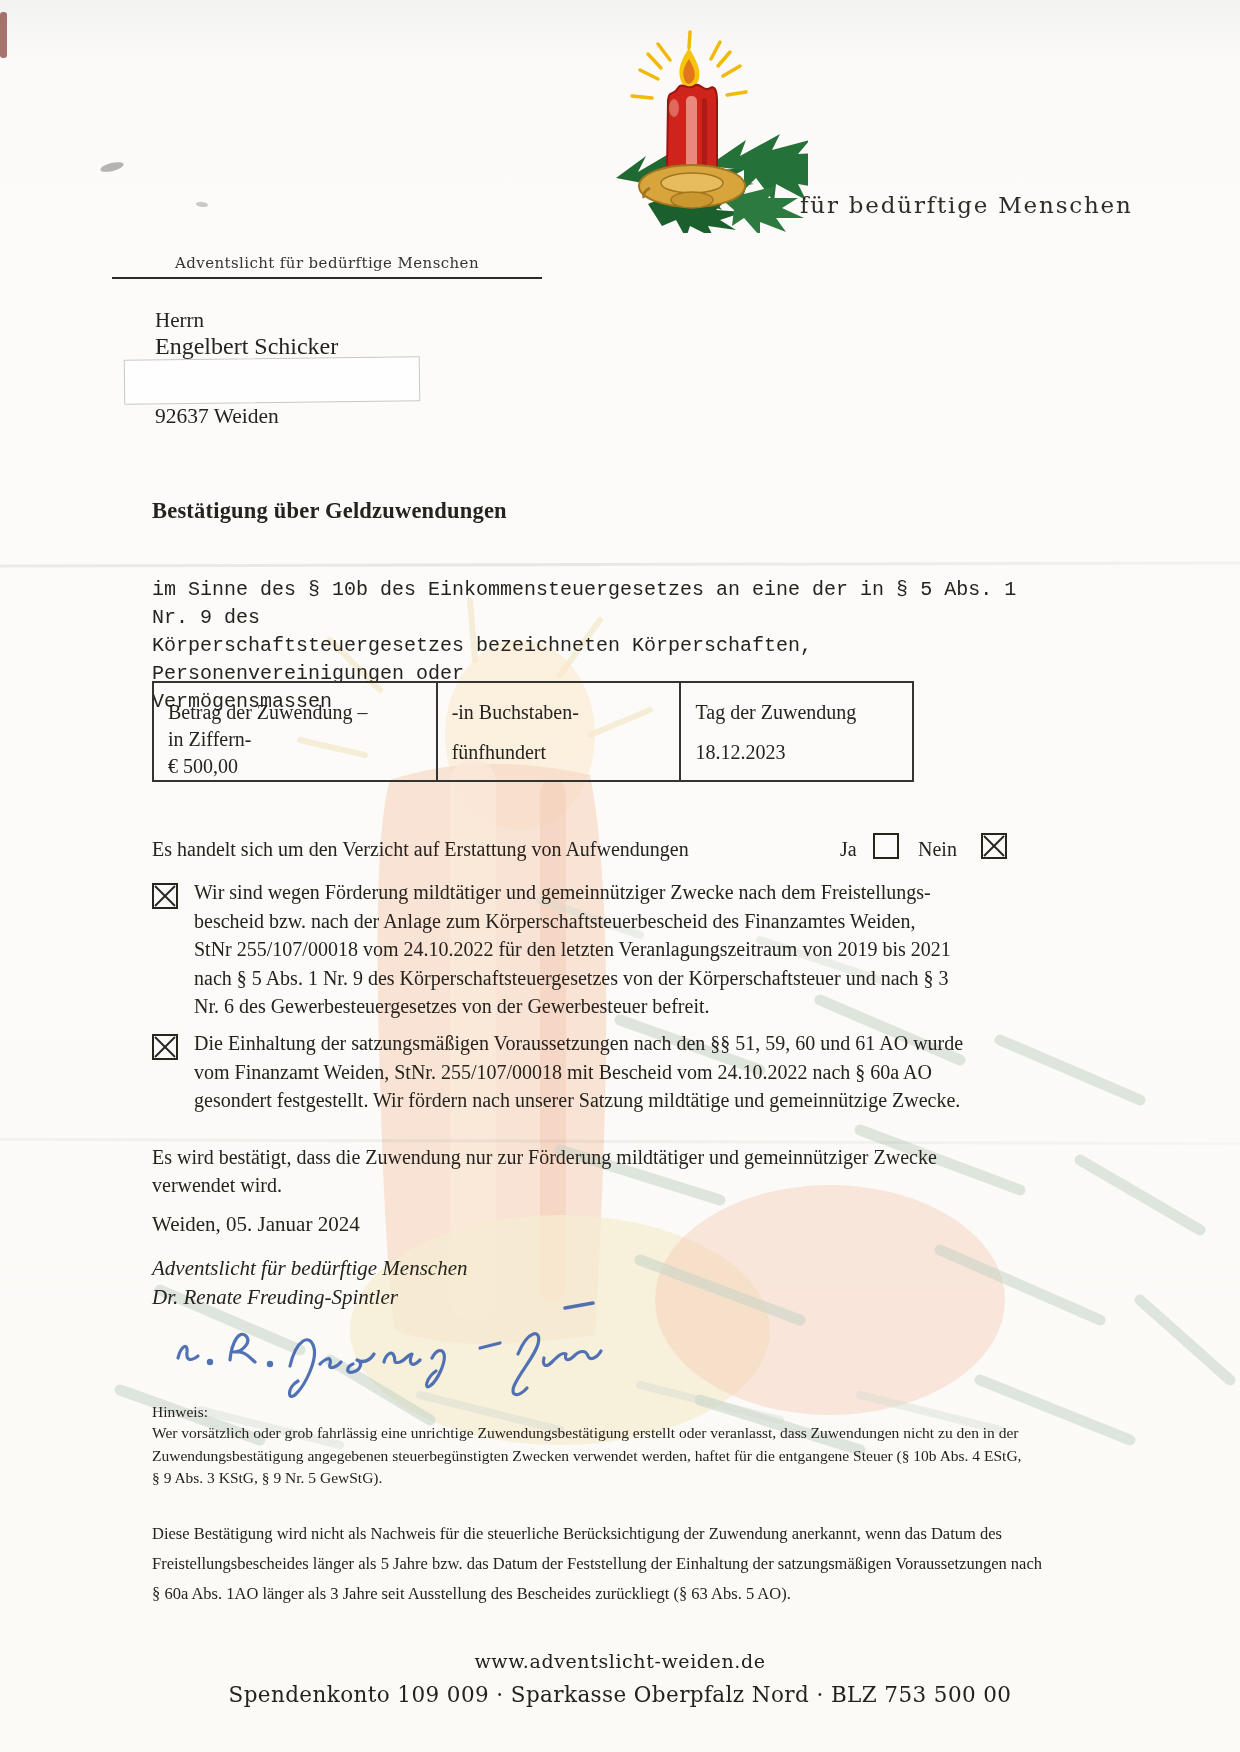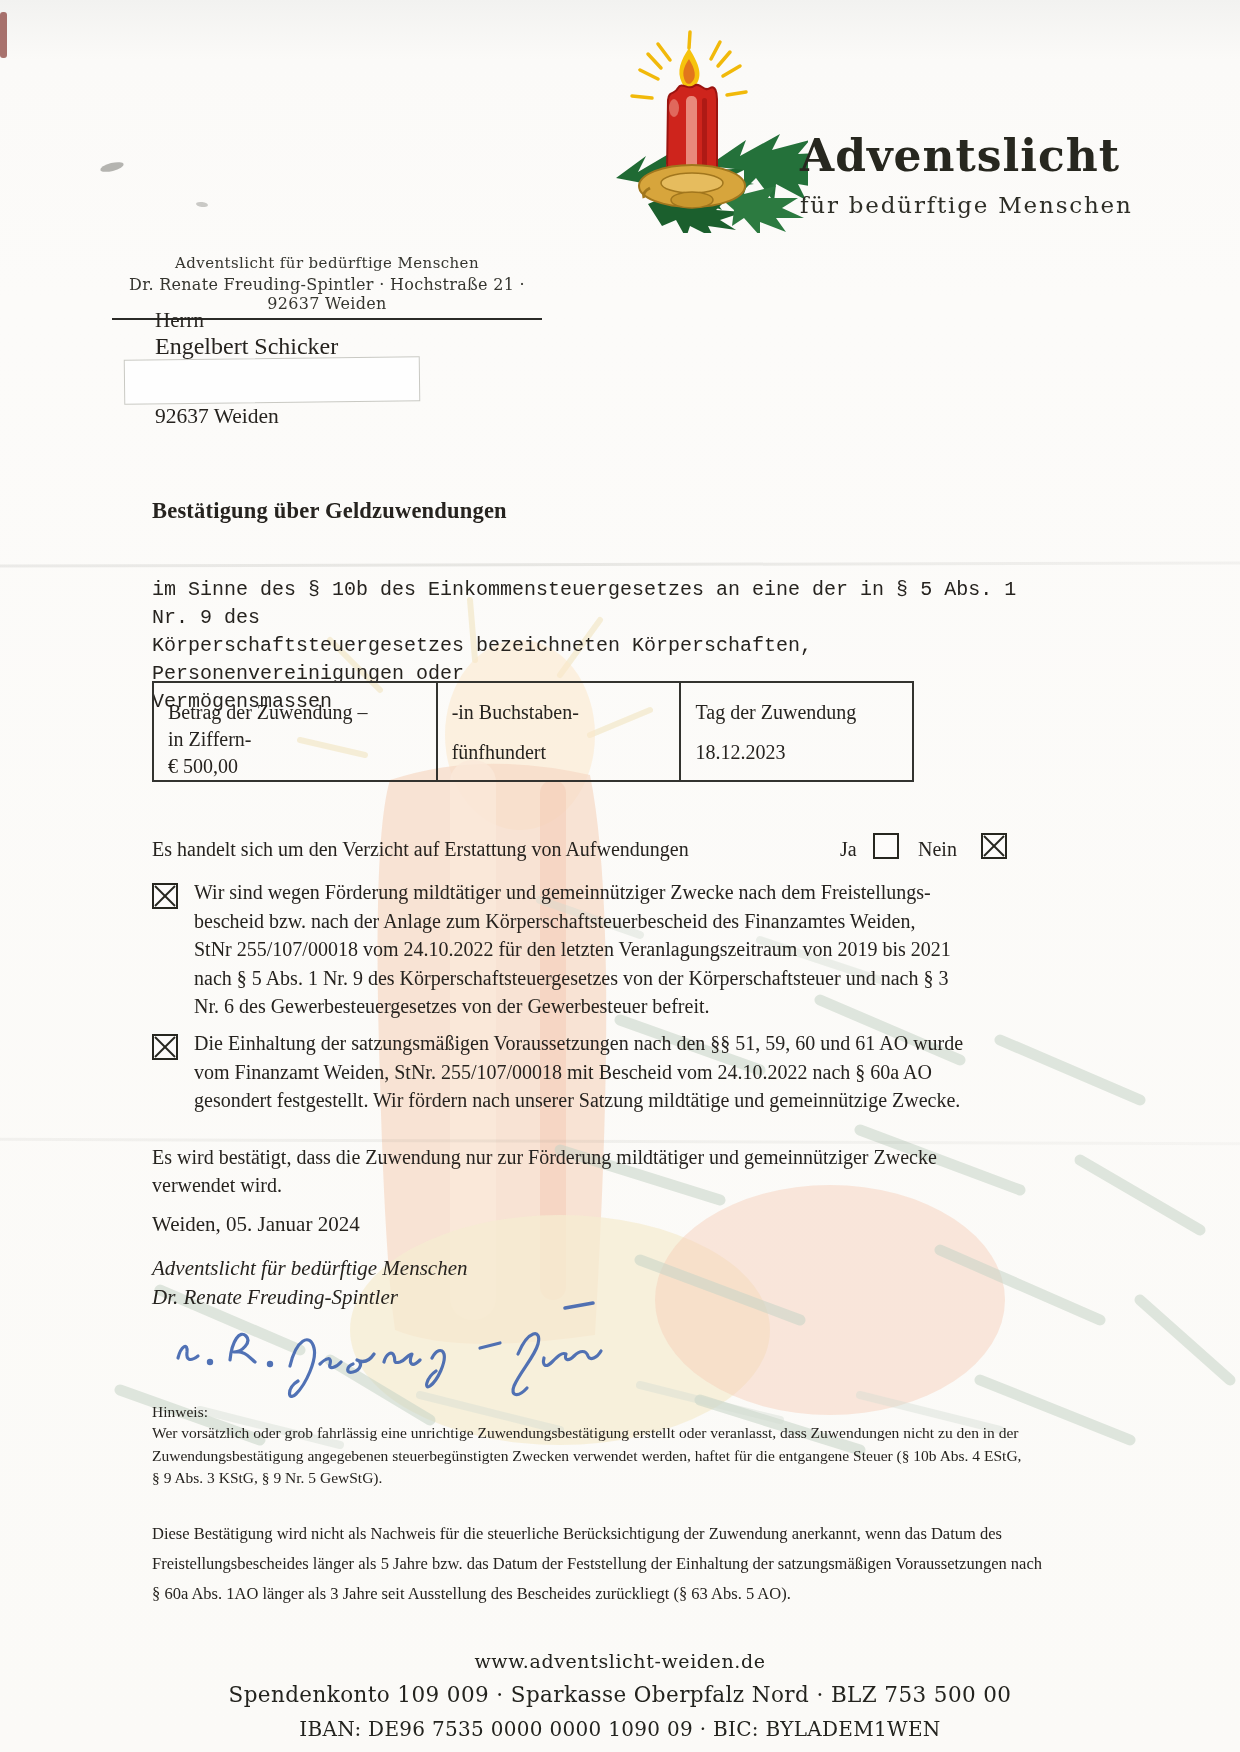--- a/index.html
+++ b/index.html
@@ -118,26 +118,24 @@
     <ellipse cx="76" cy="80" rx="5" ry="9" fill="#e0685c"></ellipse>
     <rect x="88" y="68" width="11" height="80" rx="5" fill="#e9897b"></rect>
     <rect x="104" y="70" width="5" height="76" rx="2.5" fill="#9a1410" opacity="0.6"></rect>
 
     <ellipse cx="94" cy="158" rx="53" ry="21" fill="#d7a53c" stroke="#a1761d" stroke-width="2"></ellipse>
     <ellipse cx="94" cy="155" rx="31" ry="10" fill="#e6bc5e" stroke="#a1761d" stroke-width="1.5"></ellipse>
     <ellipse cx="94" cy="172" rx="21" ry="8" fill="#c9982f" stroke="#a1761d" stroke-width="1.5"></ellipse>
     <path d="M52,160 q-8,4 -6,10" stroke="#a1761d" stroke-width="3" fill="none"></path>
   </svg>
 
-  <div class="abs logo-title" style="left:800px;top:130px;">Adventslicht</div>
   <div class="abs logo-subtitle" style="left:800px;top:192px;">für bedürftige Menschen</div>
 
   <div class="abs sender-block" style="left:112px;top:254px;">
     <div class="sender-line1">Adventslicht für bedürftige Menschen</div>
-    <div class="sender-line2">Dr. Renate Freuding-Spintler · Hochstraße 21 · 92637 Weiden</div>
   </div>
 
   <div class="abs t20" style="left:155px;top:306px;font-size:21px;">Herrn</div>
   <div class="abs t20" style="left:155px;top:332px;font-size:24px;">Engelbert Schicker</div>
   <div class="redaction" style="left:124px;top:358px;width:294px;height:43px;"></div>
   <div class="abs" style="left:155px;top:404px;font-size:21.5px;">92637 Weiden</div>
 
   <div class="abs doc-title" style="left:152px;top:498px;">Bestätigung über Geldzuwendungen</div>
   <div class="crease" style="top:563px;transform:rotate(-.15deg);"></div>
   <div class="abs t20 pre" style="left:152px;top:576px;width:900px;font-family:Liberation Mono, monospace;">im Sinne des § 10b des Einkommensteuergesetzes an eine der in § 5 Abs. 1 Nr. 9 des
@@ -219,19 +217,18 @@
   <div class="abs small" style="left:152px;top:1401px;">Hinweis:</div>
   <div class="abs small pre" style="left:152px;top:1422px;width:980px;">Wer vorsätzlich oder grob fahrlässig eine unrichtige Zuwendungsbestätigung erstellt oder veranlasst, dass Zuwendungen nicht zu den in der
 Zuwendungsbestätigung angegebenen steuerbegünstigten Zwecken verwendet werden, haftet für die entgangene Steuer (§ 10b Abs. 4 EStG,
 § 9 Abs. 3 KStG, § 9 Nr. 5 GewStG).</div>
   <div class="abs note pre" style="left:152px;top:1519px;width:980px;">Diese Bestätigung wird nicht als Nachweis für die steuerliche Berücksichtigung der Zuwendung anerkannt, wenn das Datum des
 Freistellungsbescheides länger als 5 Jahre bzw. das Datum der Feststellung der Einhaltung der satzungsmäßigen Voraussetzungen nach
 § 60a Abs. 1AO länger als 3 Jahre seit Ausstellung des Bescheides zurückliegt (§ 63 Abs. 5 AO).</div>
 
   <div class="abs footer-line f1" style="top:1650px;">www.adventslicht-weiden.de</div>
   <div class="abs footer-line f2" style="top:1682px;">Spendenkonto 109 009 · Sparkasse Oberpfalz Nord · BLZ 753 500 00</div>
-  <div class="abs footer-line f3" style="top:1717px;">IBAN: DE96 7535 0000 0000 1090 09 · BIC: BYLADEM1WEN</div>
 
   <div class="abs" style="left:0;top:12px;width:7px;height:46px;background:#7d2a23;opacity:.65;border-radius:3px;"></div>
   <div class="smudge" style="left:100px;top:163px;width:24px;height:8px;opacity:.5;transform:rotate(-14deg);"></div>
   <div class="smudge" style="left:196px;top:202px;width:12px;height:5px;opacity:.35;transform:rotate(8deg);"></div>
 
 </div>
 
 </body></html>

